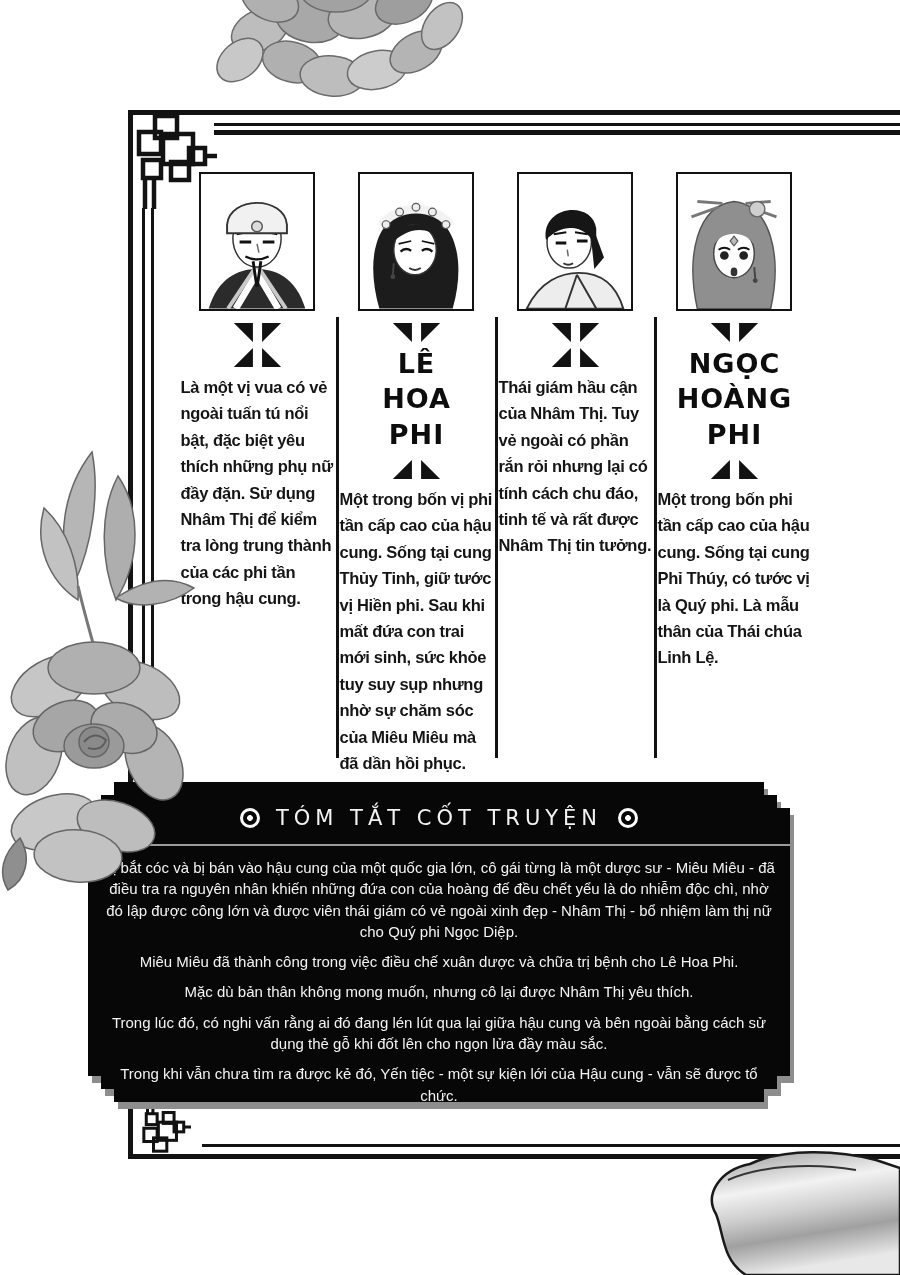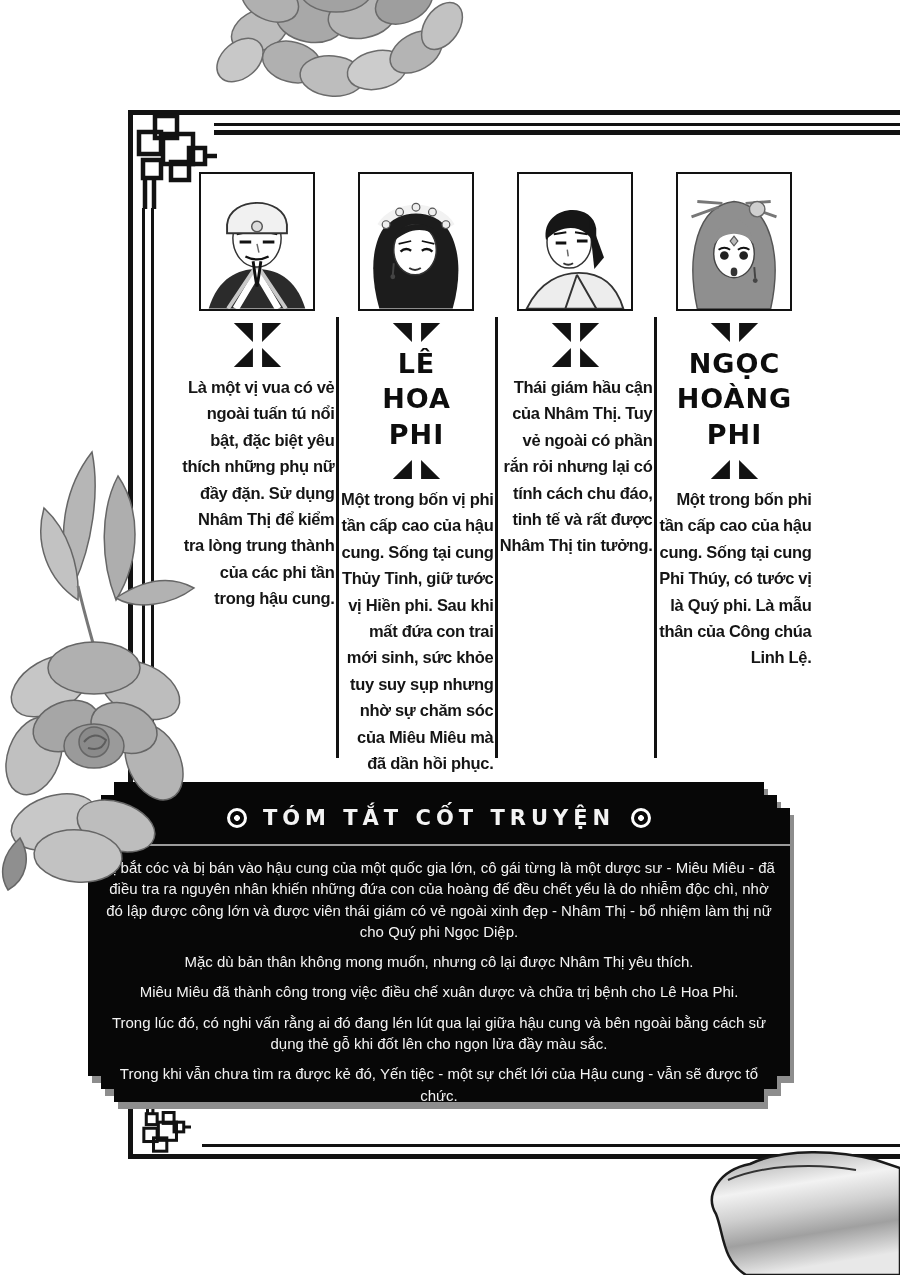--- a/index.html
+++ b/index.html
@@ -16,32 +16,32 @@
   .portrait{position:absolute;top:172px;width:116px;height:139px;border:2.5px solid #121212;
     background:#fff;box-sizing:border-box;z-index:2;}
   .portrait svg{display:block;width:100%;height:100%;}
   .divider{position:absolute;top:317px;width:2.5px;height:441px;background:#121212;z-index:1;}
   .col{position:absolute;top:318px;width:159px;display:flex;flex-direction:column;align-items:center;z-index:2;}
   .arrows{font-family:"DejaVu Sans",sans-serif;font-size:25px;line-height:1;letter-spacing:9px;
     color:#121212;text-indent:9px;}
   .char-name{height:112px;display:flex;align-items:center;justify-content:center;text-align:center;
     font-family:"DejaVu Sans",sans-serif;font-weight:bold;font-size:27px;line-height:1.3;
     letter-spacing:1px;white-space:pre-line;color:#0d0d0d;}
-  .char-desc{margin-top:6px;width:154px;text-align:right;font-size:16.5px;line-height:1.6;
+  .char-desc{margin-top:6px;width:154px;text-align:left;font-size:16.5px;line-height:1.6;
     letter-spacing:-0.3px;font-weight:bold;color:#151515;}
   
   .summary-wrap{position:absolute;left:88px;top:782px;width:702px;height:320px;z-index:3;
     filter:drop-shadow(4px 7px 0 #8d8d8d);}
   .summary-box{position:absolute;inset:0;background:#070707;color:#f3f3f3;
     clip-path:polygon(0 26px,13px 26px,13px 13px,26px 13px,26px 0,
       676px 0,676px 13px,689px 13px,689px 26px,702px 26px,
       702px 294px,689px 294px,689px 307px,676px 307px,676px 320px,
       26px 320px,26px 307px,13px 307px,13px 294px,0 294px);}
   .summary-title-row{height:44px;margin-top:14px;display:flex;align-items:center;justify-content:center;gap:16px;}
-  .summary-title{font-family:"DejaVu Sans",sans-serif;font-weight:bold;font-size:21px;letter-spacing:5px;}
+  .summary-title{font-family:"DejaVu Sans",sans-serif;font-weight:normal;font-size:21px;letter-spacing:5px;}
   .ring{width:14px;height:14px;border:3.5px solid #fdfdfd;border-radius:50%;
     background:radial-gradient(circle,#fdfdfd 0 2.8px,#070707 3px);flex:0 0 auto;}
   .summary-sep{position:absolute;left:0;top:62px;width:100%;height:2px;background:#9b9b9b;}
   .summary-text{position:absolute;left:14px;right:14px;top:66px;text-align:center;}
   .summary-text p{margin:9px 0;font-size:15px;line-height:1.42;letter-spacing:0;color:#f3f3f3;}
   
   .decor{position:absolute;}
   .z4{z-index:4;}
 </style>
 </head>
@@ -169,37 +169,37 @@
     <div class="arrows">◥◤</div>
     <div class="arrows">◢◣</div>
     <div class="char-desc">Thái giám hầu cận của Nhâm Thị. Tuy vẻ ngoài có phần rắn rỏi nhưng lại có tính cách chu đáo, tinh tế và rất được Nhâm Thị tin tưởng.</div>
   </div>
   <div class="col" style="left:655px;">
     <div class="arrows">◥◤</div>
     <div class="char-name">NGỌC
 HOÀNG
 PHI</div>
     <div class="arrows">◢◣</div>
-    <div class="char-desc">Một trong bốn phi tần cấp cao của hậu cung. Sống tại cung Phỉ Thúy, có tước vị là Quý phi. Là mẫu thân của Công chúa Linh Lệ.</div>
+    <div class="char-desc">Một trong bốn phi tần cấp cao của hậu cung. Sống tại cung Phỉ Thúy, có tước vị là Quý phi. Là mẫu thân của Thái chúa Linh Lệ.</div>
   </div>
 
   <div class="summary-wrap">
     <div class="summary-box">
       <div class="summary-title-row">
         <span class="ring"></span>
         <span class="summary-title">TÓM TẮT CỐT TRUYỆN</span>
         <span class="ring"></span>
       </div>
       <div class="summary-sep"></div>
       <div class="summary-text">
         <p>Bị bắt cóc và bị bán vào hậu cung của một quốc gia lớn, cô gái từng là một dược sư - Miêu Miêu - đã điều tra ra nguyên nhân khiến những đứa con của hoàng đế đều chết yểu là do nhiễm độc chì, nhờ đó lập được công lớn và được viên thái giám có vẻ ngoài xinh đẹp - Nhâm Thị - bổ nhiệm làm thị nữ cho Quý phi Ngọc Diệp.</p>
+        <p>Miêu Miêu đã thành công trong việc điều chế xuân dược và chữa trị bệnh cho Lê Hoa Phi.</p>
         <p>Mặc dù bản thân không mong muốn, nhưng cô lại được Nhâm Thị yêu thích.</p>
-        <p>Miêu Miêu đã thành công trong việc điều chế xuân dược và chữa trị bệnh cho Lê Hoa Phi.</p>
         <p>Trong lúc đó, có nghi vấn rằng ai đó đang lén lút qua lại giữa hậu cung và bên ngoài bằng cách sử dụng thẻ gỗ khi đốt lên cho ngọn lửa đầy màu sắc.</p>
-        <p>Trong khi vẫn chưa tìm ra được kẻ đó, Yến tiệc - một sự chết lới của Hậu cung -  vẫn sẽ được tổ chức.</p>
+        <p>Trong khi vẫn chưa tìm ra được kẻ đó, Yến tiệc - một sự kiện lới của Hậu cung -  vẫn sẽ được tổ chức.</p>
         <p>Miêu Miêu cũng tham gia buổi tiệc này với tư cách là thị nữ của Ngọc Diệp Phi, nhưng...?</p>
       </div>
     </div>
   </div>
 
   <svg class="decor" style="left:200px;top:-12px;" width="280" height="118" viewBox="0 0 280 118">
     <g stroke="#6b6b6b" stroke-width="1.5">
       <ellipse cx="60" cy="42" rx="30" ry="20" fill="#bdbdbd" transform="rotate(-25 60 42)"></ellipse>
       <ellipse cx="40" cy="72" rx="26" ry="18" fill="#c8c8c8" transform="rotate(-40 40 72)"></ellipse>
       <ellipse cx="92" cy="74" rx="30" ry="20" fill="#b0b0b0" transform="rotate(15 92 74)"></ellipse>

